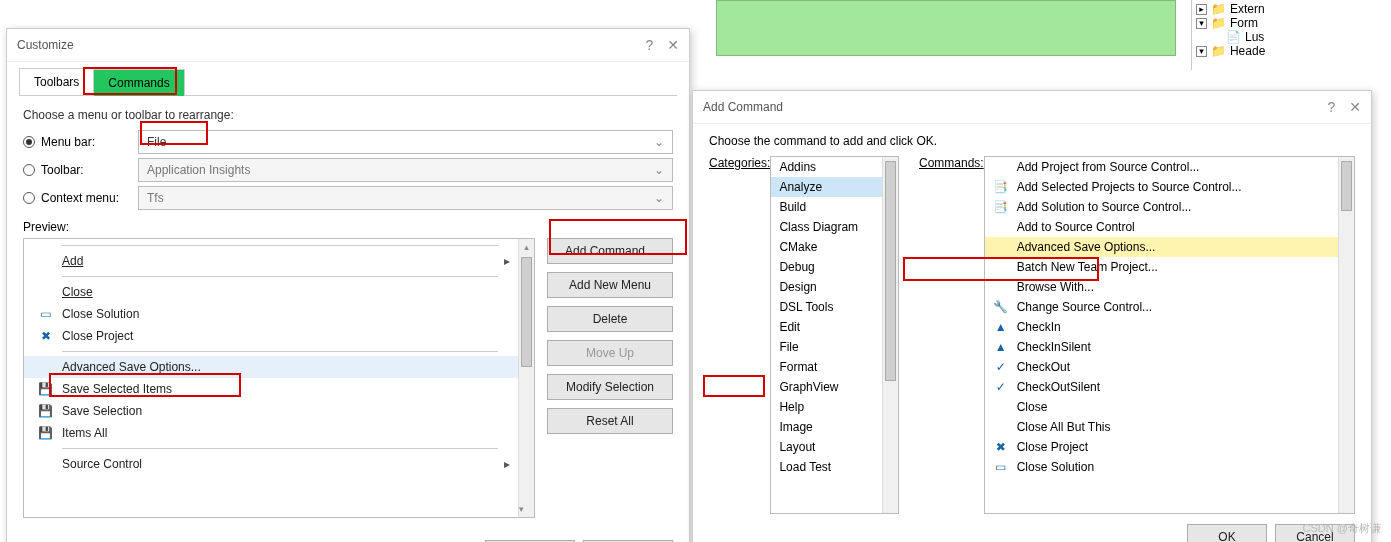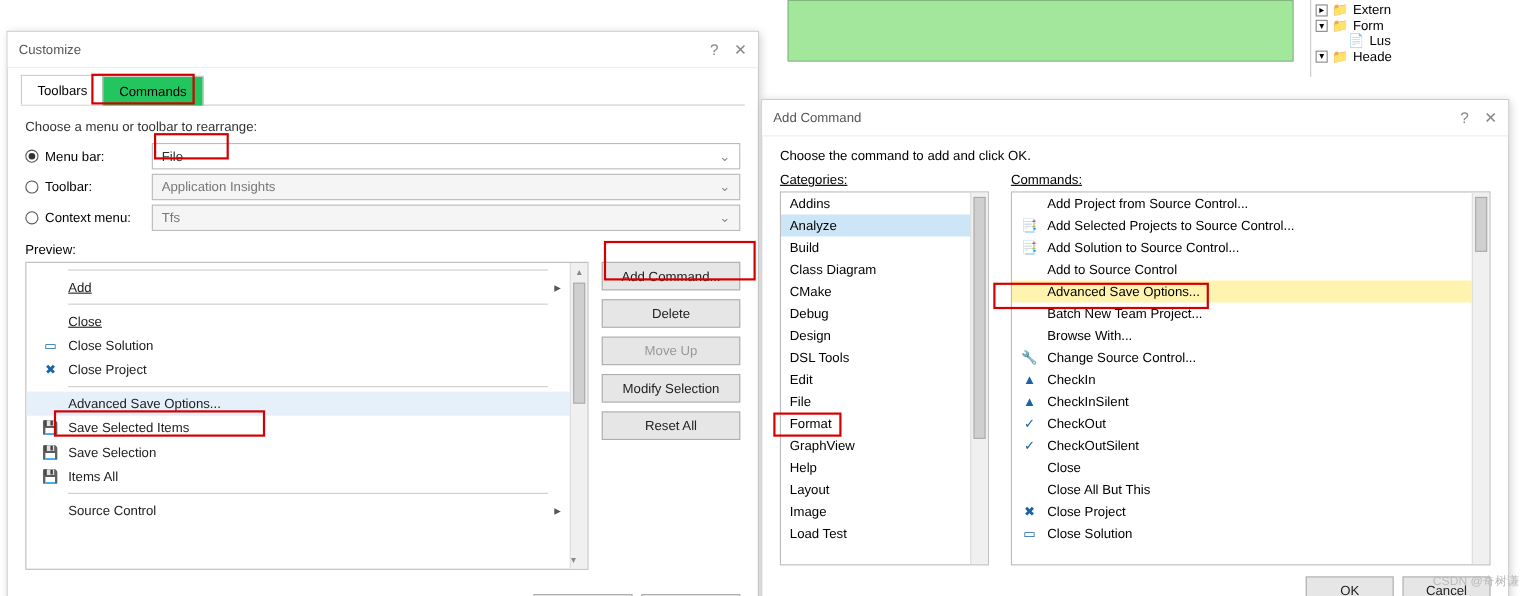--- a/index.html
+++ b/index.html
@@ -52,21 +52,21 @@
 .bottom-btns { display: flex; justify-content: flex-end; gap: 8px; padding: 10px 16px; }
 .bottom-btns .btn { width: 90px; }
 
 
 .hl { position: absolute; border: 2px solid #d40000; pointer-events: none; }
 
 
 #addcmd { left: 692px; top: 62px; width: 680px; height: 478px; }
 .addbody { padding: 10px 16px; display: flex; flex-direction: column; height: calc(100% - 40px); }
 .cols { display: flex; gap: 20px; flex: 1; min-height: 0; }
-.col { display: flex; flex-direction: column; min-height: 0; }
+.col { display: flex; flex-direction: row; min-height: 0; }
 .col.left { width: 190px; }
 .col.right { flex: 1; }
 .col-label { margin-bottom: 4px; text-decoration: underline; }
 .listbox { border: 1px solid #bbb; flex: 1; overflow: hidden; position: relative; }
 .listbox .litem { padding: 3px 8px; cursor: pointer; }
 .listbox .litem.sel { background: #cde6f7; }
 .cmd-list { position: absolute; top: 0; left: 0; right: 16px; bottom: 0; overflow: hidden; }
 .cmd-item { display: flex; align-items: center; padding: 3px 8px; gap: 8px; }
 .cmd-item .cic { width: 16px; text-align:center; color:#1a63a6; }
 .cmd-item.sel { background: #fff3b0; }
@@ -187,20 +187,21 @@
             </div>
         </div>
         <div class="preview-scroll">
           <div class="up">▴</div>
           <div class="thumb"></div>
           <div class="down" style="position:absolute;bottom:0;">▾</div>
         </div>
       </div>
       <div class="btn-col">
         <div class="btn">Add Command...</div>
+        <div class="btn">Add New Menu</div>
         <div class="btn">Delete</div>
         <div class="btn disabled">Move Up</div>
         <div class="btn">Modify Selection</div>
         <div class="btn">Reset All</div>
       </div>
     </div>
   </div>
 
   <div class="bottom-btns">
     <div class="btn">Keyboard...</div>
@@ -233,22 +234,22 @@
             <div class="litem">Class Diagram</div>
             <div class="litem">CMake</div>
             <div class="litem">Debug</div>
             <div class="litem">Design</div>
             <div class="litem">DSL Tools</div>
             <div class="litem">Edit</div>
             <div class="litem">File</div>
             <div class="litem">Format</div>
             <div class="litem">GraphView</div>
             <div class="litem">Help</div>
+            <div class="litem">Image</div>
             <div class="litem">Layout</div>
-            <div class="litem">Image</div>
             <div class="litem">Load Test</div>
             <div class="lb-scroll">
               <div class="thumb" style="top:4px;height:220px"></div>
             </div>
         </div>
       </div>
       <div class="col right">
         <div class="col-label">Commands:</div>
         <div class="listbox" id="cmdbox">
           <div class="cmd-list" id="cmdlist">

